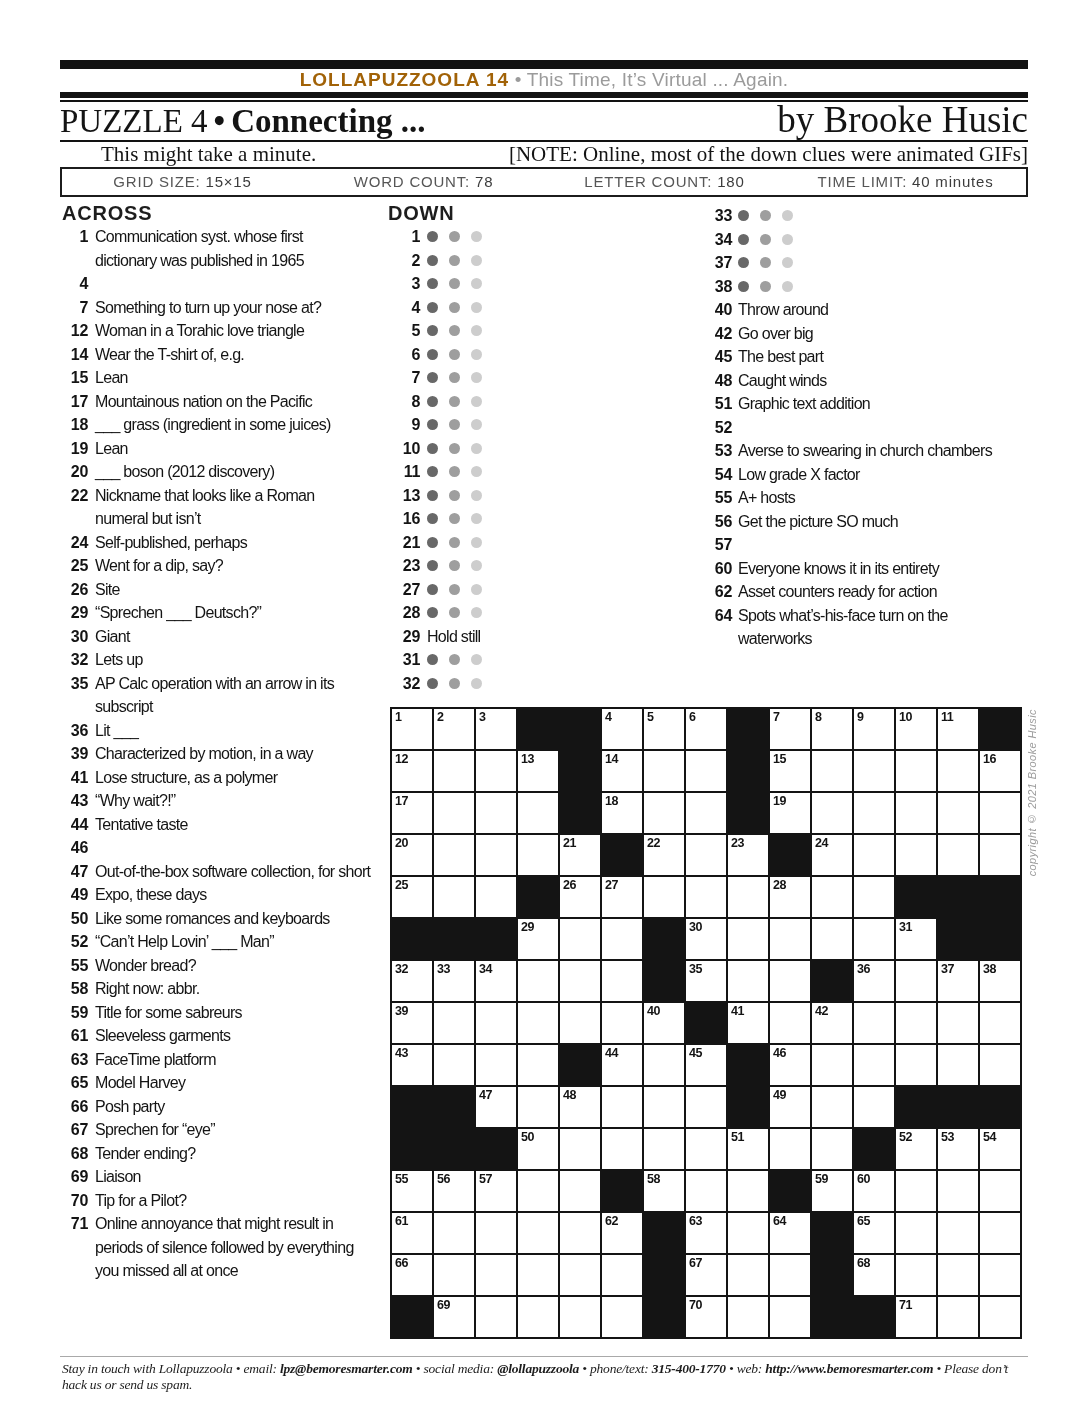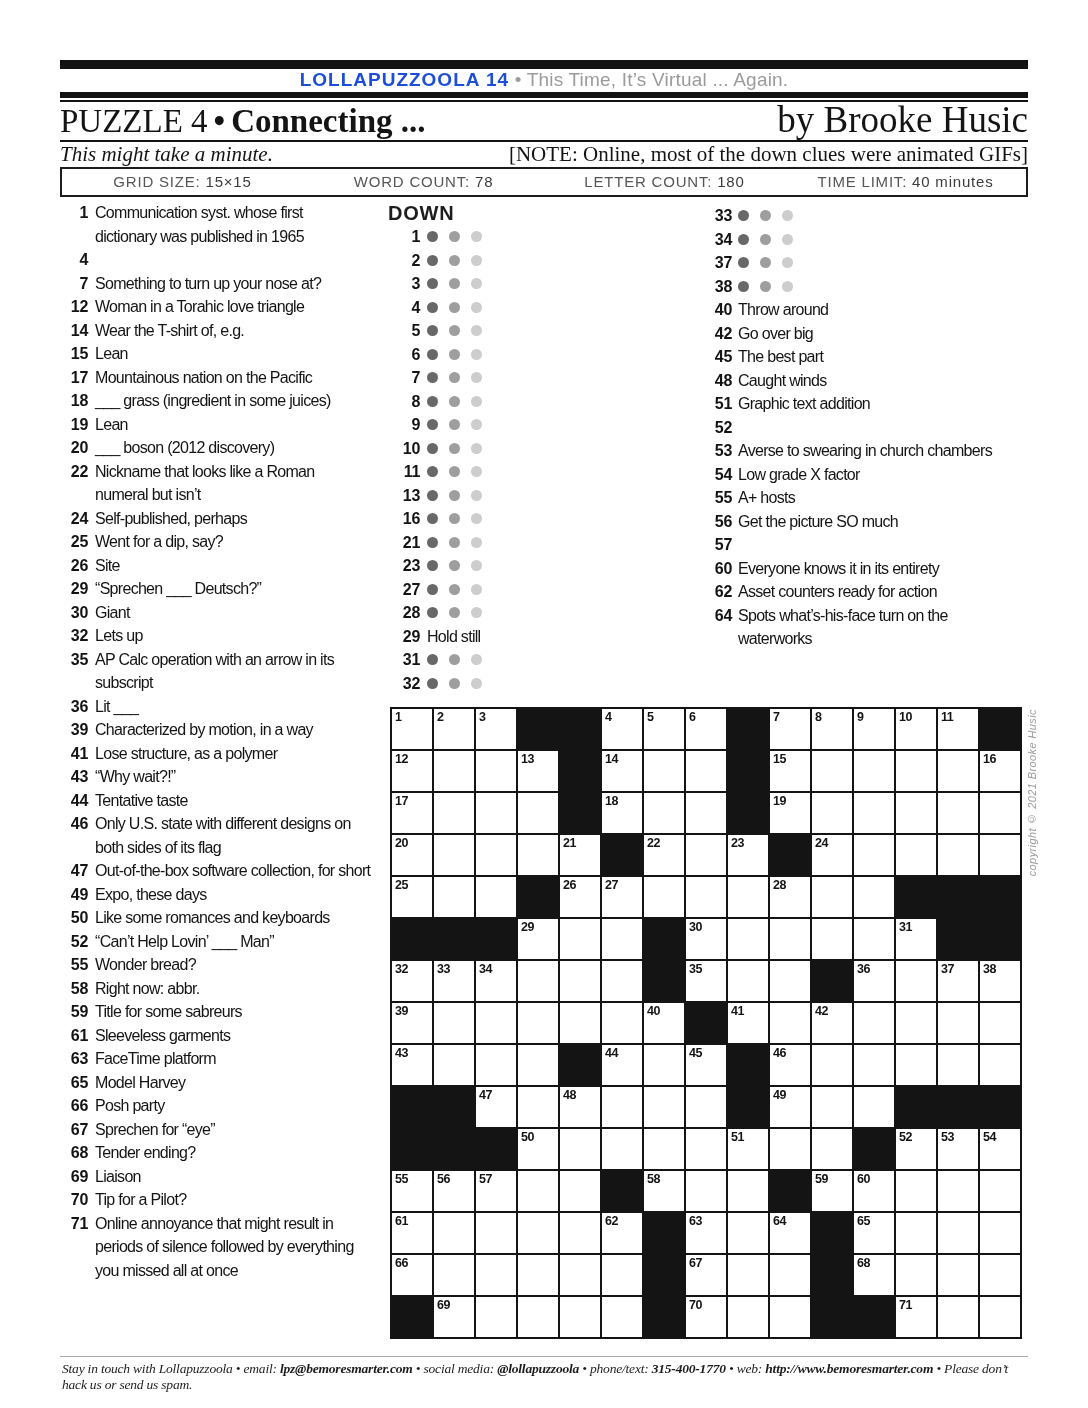--- a/index.html
+++ b/index.html
@@ -2,36 +2,36 @@
 <html><head>
 <meta charset="utf-8">
 <style>
   html,body{margin:0;padding:0;background:#e8e8e8;}
   .page{position:relative;width:1088px;height:1408px;background:#ffffff;margin:0 auto;
         font-family:"Liberation Sans",sans-serif;color:#141414;overflow:hidden;}
   .content{position:absolute;left:60px;top:60px;width:968px;}
 
   .bar-top{height:9px;background:#121212;}
   .banner{text-align:center;line-height:20px;padding:1px 0 2px;font-size:19px;}
-  .banner-title{font-weight:bold;color:#1d4ed8;letter-spacing:1px;}
+  .banner-title{font-weight:bold;color:#a16207;letter-spacing:1px;}
   .banner-sub{color:#9b9b9b;letter-spacing:.2px;}
   .bar-mid{height:6px;background:#121212;}
   .rule-thin{height:2px;background:#121212;margin-top:2px;}
 
   .title-row{display:flex;justify-content:space-between;align-items:baseline;
              font-family:"Liberation Serif",serif;line-height:34px;padding-top:1px;text-align:center;}
   .title-left{font-size:33px;}
   .title-left .sep{font-weight:bold;padding:0 6px;}
   .title-left .ttl{font-weight:bold;}
   .byline{font-size:37px;}
   .rule2{height:2px;background:#121212;margin-top:2px;}
 
   .note-row{display:flex;justify-content:space-between;align-items:baseline;
             font-family:"Liberation Serif",serif;font-size:21px;line-height:24px;padding-bottom:1px;}
-  .note-left{font-style:italic;}
+  .note-left{margin-left:41px;}
   .note-right{font-style:normal;}
 
   .stats{border:2px solid #1c1c1c;display:flex;padding:4px 0;font-size:15px;line-height:18px;
          color:#565656;letter-spacing:.8px;}
   .stat-cell{flex:1;text-align:center;white-space:nowrap;}
   .stat-value{color:#3c3c3c;}
 
   .clues{position:relative;margin-top:4px;height:1146px;}
   .list-head{font-weight:bold;font-size:20px;letter-spacing:.8px;line-height:24px;color:#1d1d1d;}
   .col-across{position:absolute;left:2px;top:0;width:328px;}
@@ -90,20 +90,21 @@
 
     <div class="stats" id="stats-bar">
         <div class="stat-cell"><span>GRID SIZE: </span><span class="stat-value">15×15</span></div>
         <div class="stat-cell"><span>WORD COUNT: </span><span class="stat-value">78</span></div>
         <div class="stat-cell"><span>LETTER COUNT: </span><span class="stat-value">180</span></div>
         <div class="stat-cell"><span>TIME LIMIT: </span><span class="stat-value">40 minutes</span></div>
       </div>
 
     <div class="clues">
       <div class="col-across">
+        <div class="list-head">ACROSS</div>
         <div id="across-list">
             <div class="clue">
               <span class="cnum">1</span>
               <span class="ctext">Communication syst. whose first
 dictionary was published in 1965</span>
             </div>
             <div class="clue">
               <span class="cnum">4</span>
             </div>
             <div class="clue">
@@ -187,22 +188,20 @@
             <div class="clue">
               <span class="cnum">43</span>
               <span class="ctext">“Why wait?!”</span>
             </div>
             <div class="clue">
               <span class="cnum">44</span>
               <span class="ctext">Tentative taste</span>
             </div>
             <div class="clue">
               <span class="cnum">46</span>
-              <span class="ctext">Only U.S. state with different designs on
-both sides of its flag</span>
             </div>
             <div class="clue">
               <span class="cnum">47</span>
               <span class="ctext">Out-of-the-box software collection, for short</span>
             </div>
             <div class="clue">
               <span class="cnum">49</span>
               <span class="ctext">Expo, these days</span>
             </div>
             <div class="clue">

